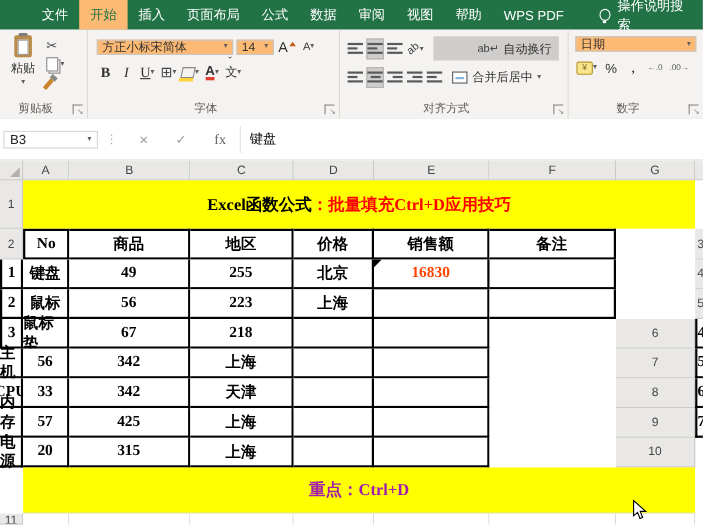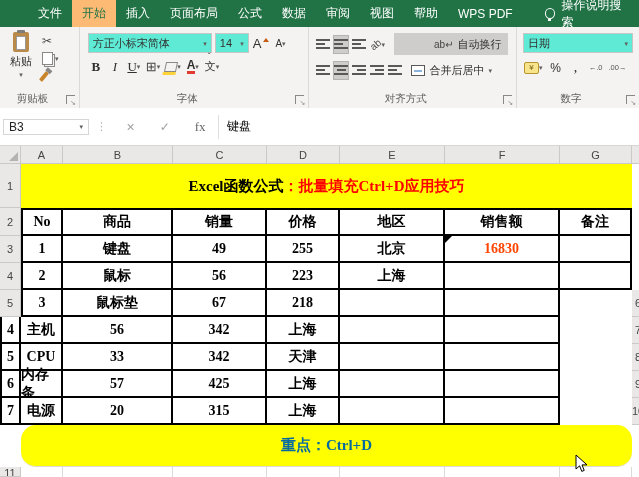--- a/index.html
+++ b/index.html
@@ -36,21 +36,21 @@
   .clipicon .paper{position:absolute;left:3px;top:4px;width:10px;height:14px;background:#fff;border:1px solid #9b9997;box-sizing:border-box;}
   .minicol{display:flex;flex-direction:column;align-items:flex-start;gap:3px;padding-top:1px;}
   .mini{display:flex;align-items:center;gap:2px;height:15px;color:#444;font-size:12px;}
   .copyic{width:9px;height:11px;border:1px solid #8a8886;background:#fff;box-shadow:2px 2px 0 -1px #f4f3f1,2px 2px 0 0 #8a8886;display:inline-block;}
   .brushic{width:4px;height:11px;background:#c8852c;border-radius:1px;transform:rotate(40deg);display:inline-block;position:relative;}
   .brushic::after{content:"";position:absolute;top:-4px;left:-1px;width:6px;height:4px;background:#8a8886;}
 
   
   .frow1{display:flex;align-items:center;gap:3px;padding:6px 4px 0 8px;}
   .frow2{display:flex;align-items:center;gap:3px;padding:4px 4px 0 8px;}
-  .combo{background:#5eead4;border:1px solid #c8c6c4;height:20px;display:flex;align-items:center;
+  .combo{background:#fdba74;border:1px solid #c8c6c4;height:14px;display:flex;align-items:center;
          font-size:11px;padding:0 4px;box-sizing:border-box;color:#323130;white-space:nowrap;overflow:hidden;}
   .combo .caret{margin-left:auto;padding-left:3px;}
   .c-name{width:124px;} .c-size{width:34px;} .c-numfmt{width:110px;}
   .fontAbig{font-size:13px;} .fontAsmall{font-size:10px;}
   .tinyup{width:0;height:0;border-left:3px solid transparent;border-right:3px solid transparent;border-bottom:4px solid #c55a11;margin:-6px 0 0 1px;}
   .b{font-weight:bold;font-family:"Liberation Serif",serif;font-size:13px;}
   .i{font-style:italic;font-family:"Liberation Serif",serif;font-size:13px;}
   .u{text-decoration:underline;font-family:"Liberation Serif",serif;font-size:13px;}
   .bordericon{font-size:13px;color:#444;}
   .fillic{width:10px;height:8px;border:1px solid #8a8886;transform:skewX(-12deg);display:inline-block;position:relative;}
@@ -103,21 +103,21 @@
   .ch,.rh,.corner{background:#e9e8e6;border-right:1px solid #cbc9c7;border-bottom:1px solid #cbc9c7;
         display:flex;align-items:center;justify-content:center;
         font-family:"Liberation Sans",sans-serif;font-size:11px;color:#454545;box-sizing:border-box;}
   .corner{position:relative;}
   .corner .tri{position:absolute;right:2px;bottom:2px;width:0;height:0;
                border-bottom:9px solid #b5b3b1;border-left:9px solid transparent;}
   .rh.partial{align-items:flex-start;overflow:hidden;line-height:13px;}
   .banner{grid-column:2/9;background:#ffff00;display:flex;align-items:center;justify-content:center;
           font-weight:bold;font-size:15px;color:#000;box-sizing:border-box;}
   .banner .red{color:#ff0000;}
-  .banner.footer{border-bottom:1px solid #dcdad8;color:#0369a1;border-radius:15px;}
+  .banner.footer{border-bottom:1px solid #dcdad8;color:#a21caf;}
   .th,.td{background:#fff;display:flex;align-items:center;justify-content:center;font-weight:bold;
           font-size:14px;color:#000;border-right:2px solid #000;border-bottom:2px solid #000;box-sizing:border-box;}
   .th{border-top:2px solid #000;}
   .first{border-left:2px solid #000;}
   .sales{color:#ff4500;position:relative;}
   .flagtri{position:absolute;left:0;top:0;width:0;height:0;border-top:7px solid #000;border-right:7px solid transparent;}
   .cellfill{background:#fff;}
   .ghost{background:#fff;border-right:1px solid #dcdad8;box-sizing:border-box;}
 
   
@@ -316,23 +316,22 @@
     <div class="ch"></div>
     <div class="rh">1</div>
     <div class="banner" style="grid-column: 2 / 9;">
       <span>Excel函数公式</span>
       <span class="red">：批量填充Ctrl+D应用技巧</span>
     </div>
     <div class="cellfill"></div>
     <div class="rh">2</div>
     <div class="th first">No</div>
     <div class="th">商品</div>
-    <div class="th">销量</div>
+    <div class="th">地区</div>
     <div class="th">价格</div>
-    <div class="th">地区</div>
     <div class="th">销售额</div>
     <div class="th">备注</div>
     <div class="cellfill"></div>
     <div class="rh">3</div>
     <div class="td first">1</div>
     <div class="td">键盘</div>
     <div class="td">49</div>
     <div class="td">255</div>
     <div class="td">北京</div>
     <div class="td sales">16830<span class="flagtri"></span></div>

